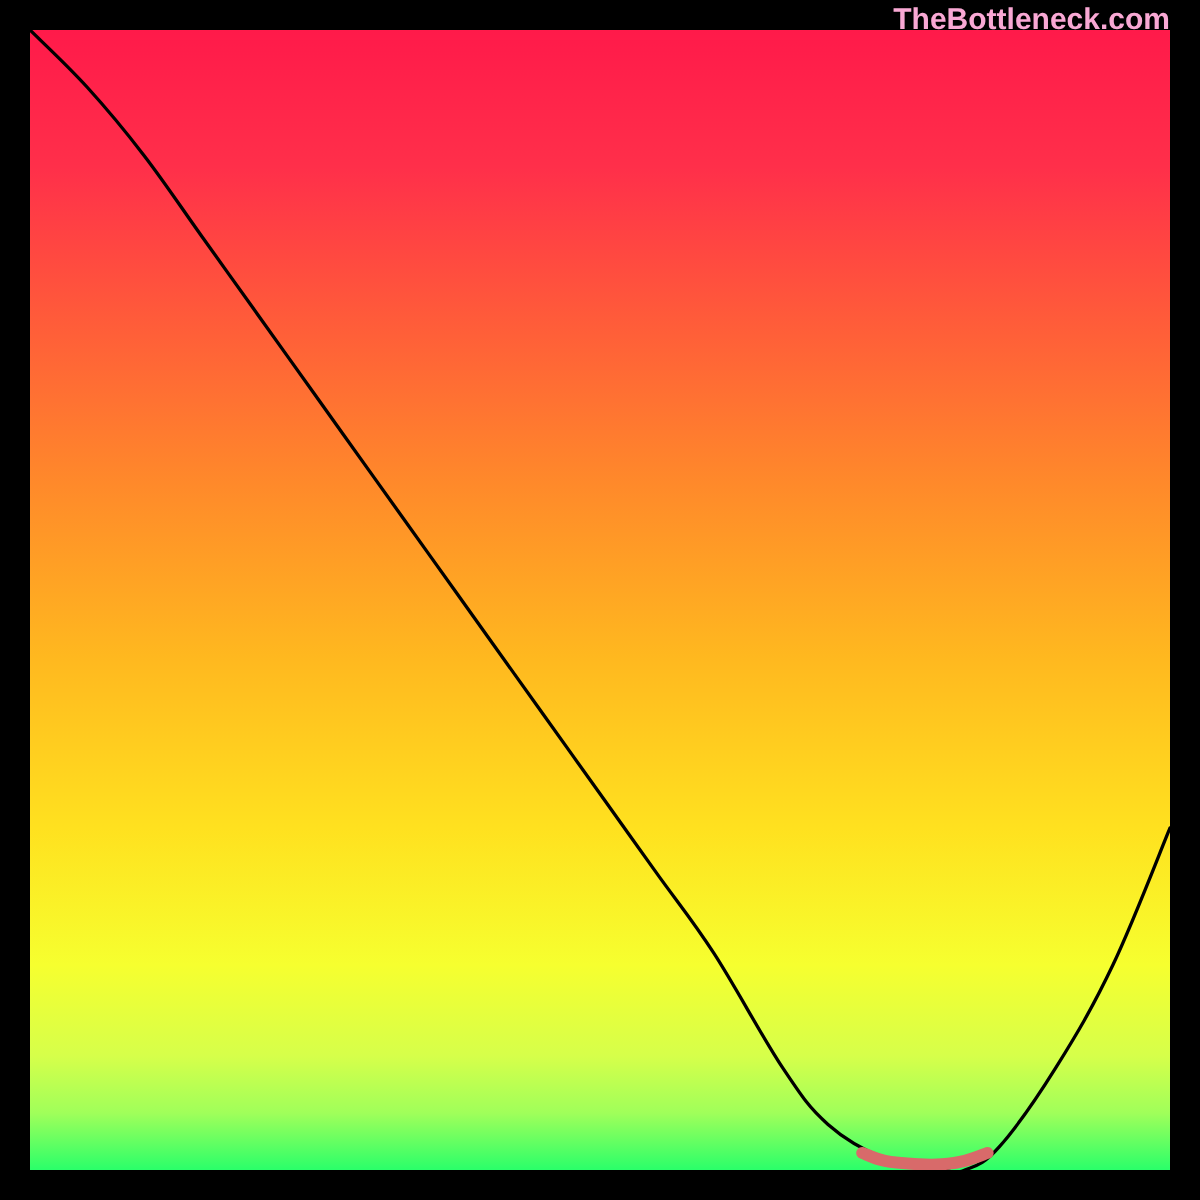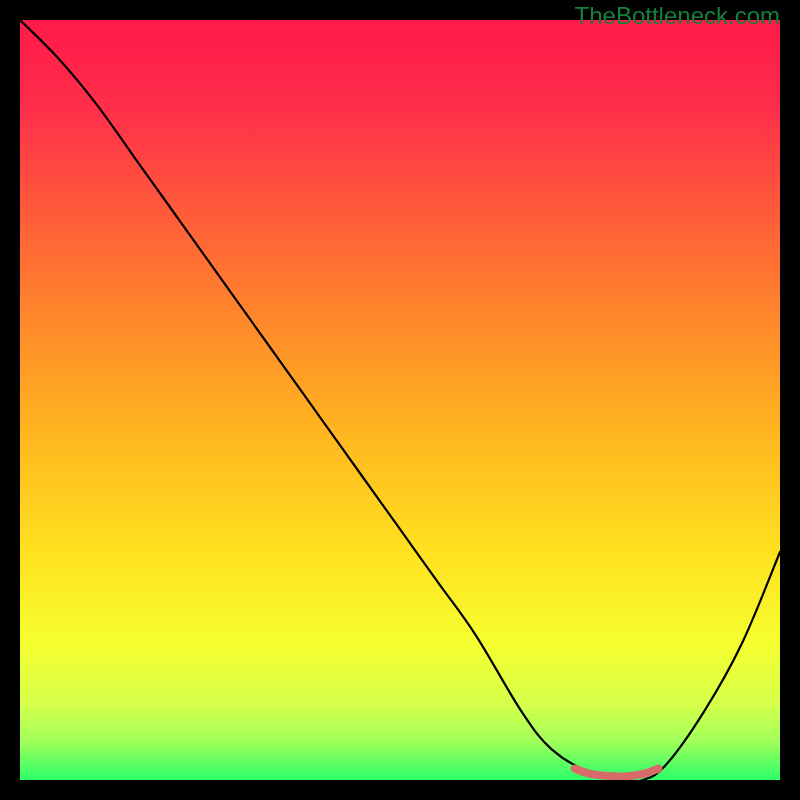--- a/index.html
+++ b/index.html
@@ -27,23 +27,23 @@
     left: 0;
     top: 0;
     width: 100%;
     height: 100%;
   }
   .watermark {
     position: absolute;
     top: 2px;
     right: 20px;
     font-family: Arial, Helvetica, sans-serif;
-    font-size: 24px;
-    font-weight: 400;
-    color: #15803d;
+    font-size: 20px;
+    font-weight: 700;
+    color: #f9a8d4;
     z-index: 10;
   }
   svg.curve {
     position: absolute;
     left: 0;
     top: 0;
     width: 100%;
     height: 100%;
     z-index: 5;
   }

